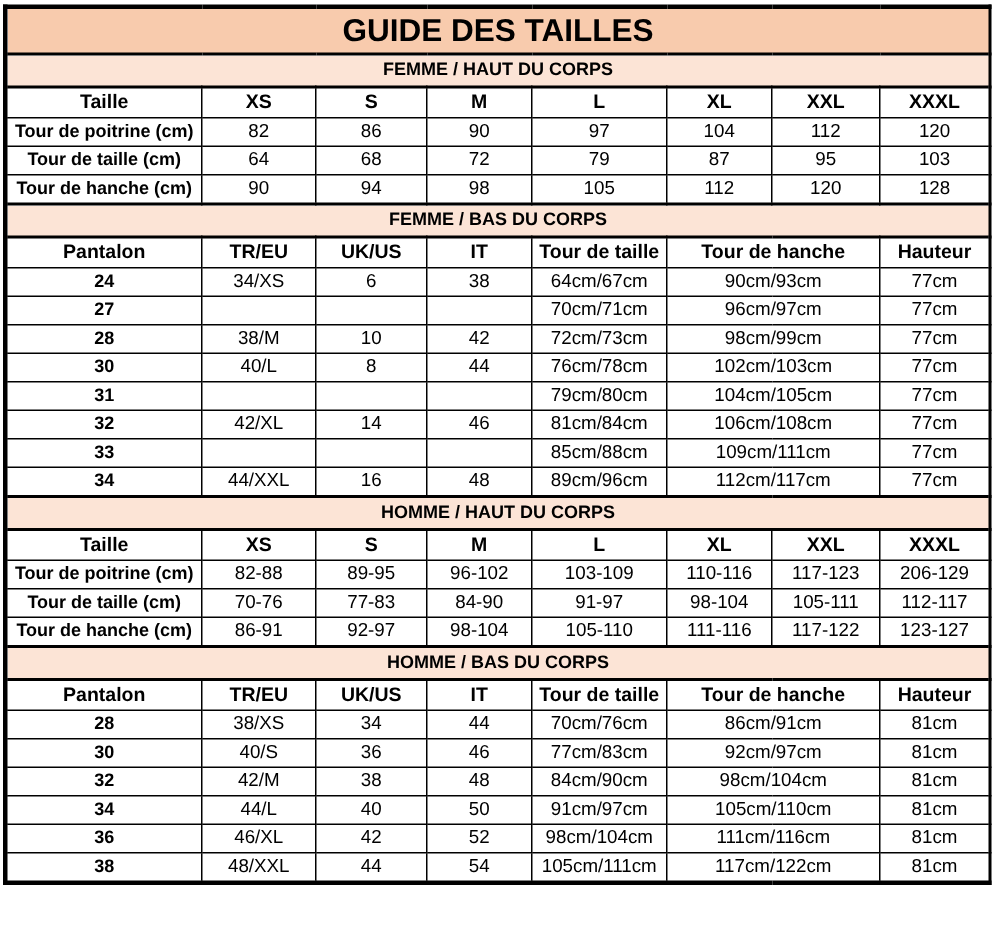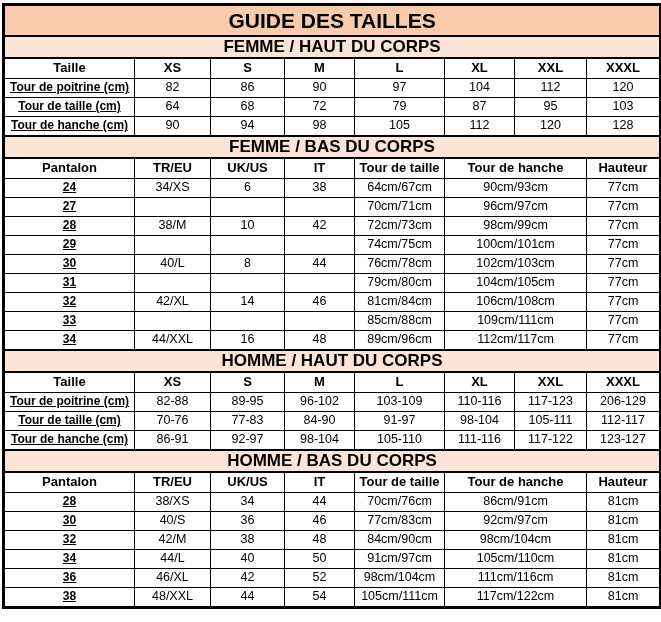--- a/index.html
+++ b/index.html
@@ -36,39 +36,38 @@
     height:29px;
     background:var(--title-bg);
     font-weight:bold;
     font-size:21px;
     border-bottom:2px solid var(--border);
   }
   td.section-header{
     height:20px;
     background:var(--section-bg);
     font-weight:bold;
-    font-size:17px;
+    font-size:12px;
     border-top:2px solid var(--border);
     border-bottom:2px solid var(--border);
   }
   td.col-header{
     height:19px;
     font-weight:bold;
     font-size:13px;
     margin-top:21px;
   }
   td.data-cell{
     height:18px;
     font-size:12.5px;
   }
   td.row-label{
     height:18px;
     font-weight:bold;
     font-size:12px;
-    text-decoration:underline;
   }
 </style>
 </head>
 <body>
 
 <div class="wrap">
   <table>
     <colgroup>
       <col style="width:131px">
       <col style="width:76px">
@@ -160,29 +159,20 @@
         <tr>
           <td colspan="1" class="row-label">28</td>
           <td colspan="1" class="data-cell">38/M</td>
           <td colspan="1" class="data-cell">10</td>
           <td colspan="1" class="data-cell">42</td>
           <td colspan="1" class="data-cell">72cm/73cm</td>
           <td colspan="2" class="data-cell">98cm/99cm</td>
           <td colspan="1" class="data-cell">77cm</td>
         </tr>
         <tr>
-          <td colspan="1" class="row-label">29</td>
-          <td colspan="1" class="data-cell"></td>
-          <td colspan="1" class="data-cell"></td>
-          <td colspan="1" class="data-cell"></td>
-          <td colspan="1" class="data-cell">74cm/75cm</td>
-          <td colspan="2" class="data-cell">100cm/101cm</td>
-          <td colspan="1" class="data-cell">77cm</td>
-        </tr>
-        <tr>
           <td colspan="1" class="row-label">30</td>
           <td colspan="1" class="data-cell">40/L</td>
           <td colspan="1" class="data-cell">8</td>
           <td colspan="1" class="data-cell">44</td>
           <td colspan="1" class="data-cell">76cm/78cm</td>
           <td colspan="2" class="data-cell">102cm/103cm</td>
           <td colspan="1" class="data-cell">77cm</td>
         </tr>
         <tr>
           <td colspan="1" class="row-label">31</td>

